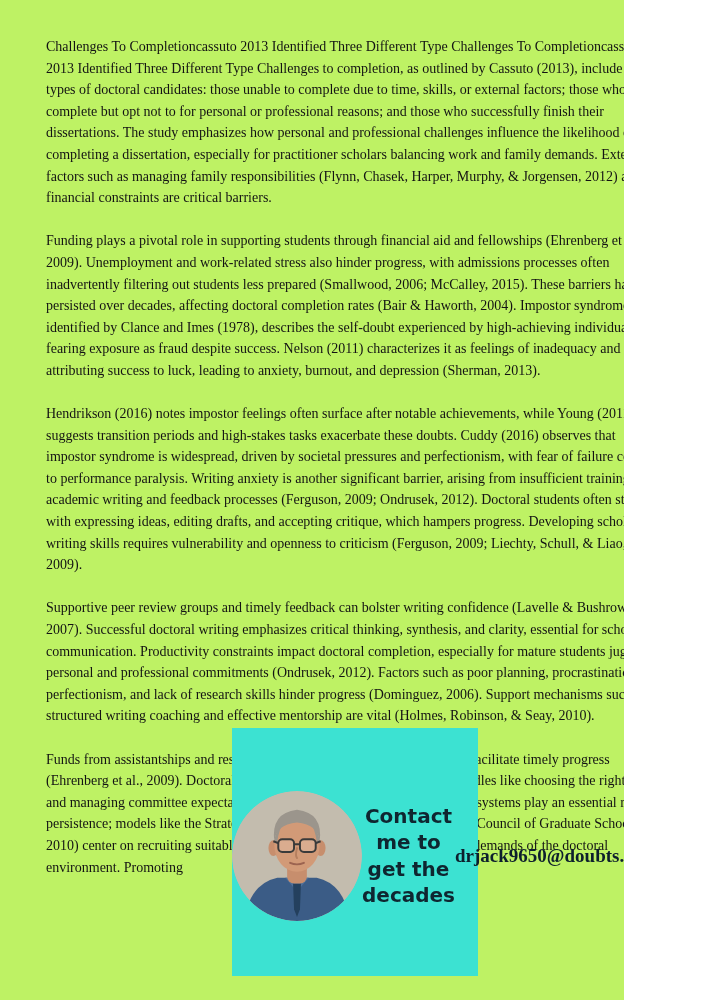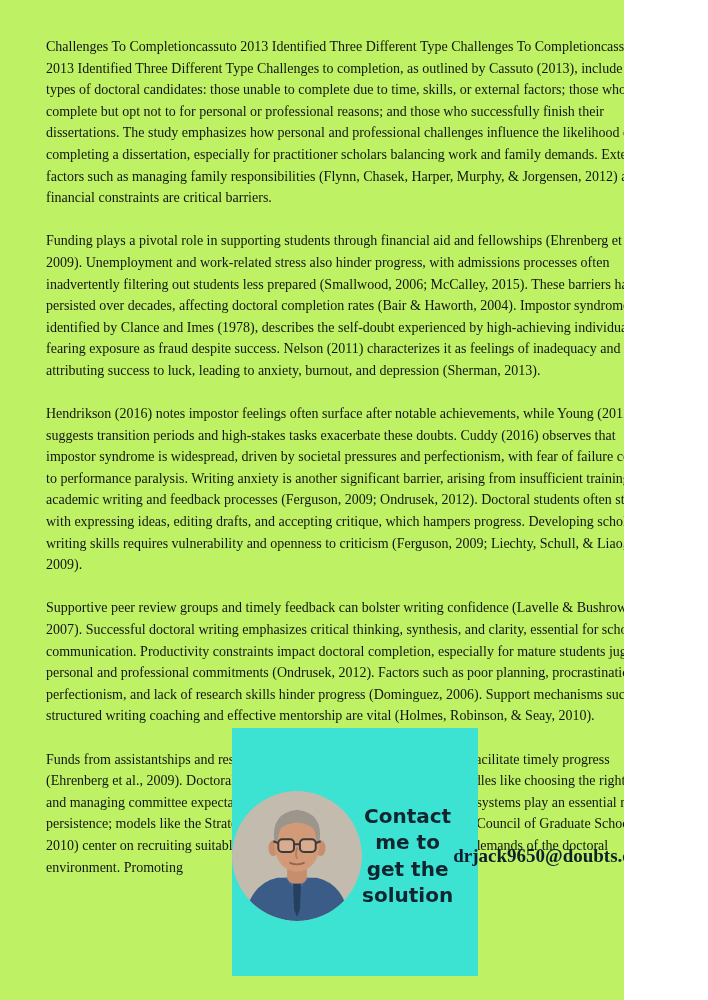--- a/index.html
+++ b/index.html
@@ -111,18 +111,18 @@
           </g>
 
           <path d="M66 58 Q64 66 66 68" stroke="#b57f5f" stroke-width="2" fill="none" stroke-linecap="round"></path>
 
           <path d="M59 73 Q66 76 73 73" stroke="#9c6450" stroke-width="2" fill="none" stroke-linecap="round"></path>
         </g>
       </svg>
     </div>
     <div class="contact-msg">
       <div>Contact me to</div>
-      <div>get the solution</div>
+      <div>get the decades</div>
     </div>
     <div class="email">drjack9650@doubts.com</div>
   </div>
 
 </div>
 
 </body></html>

